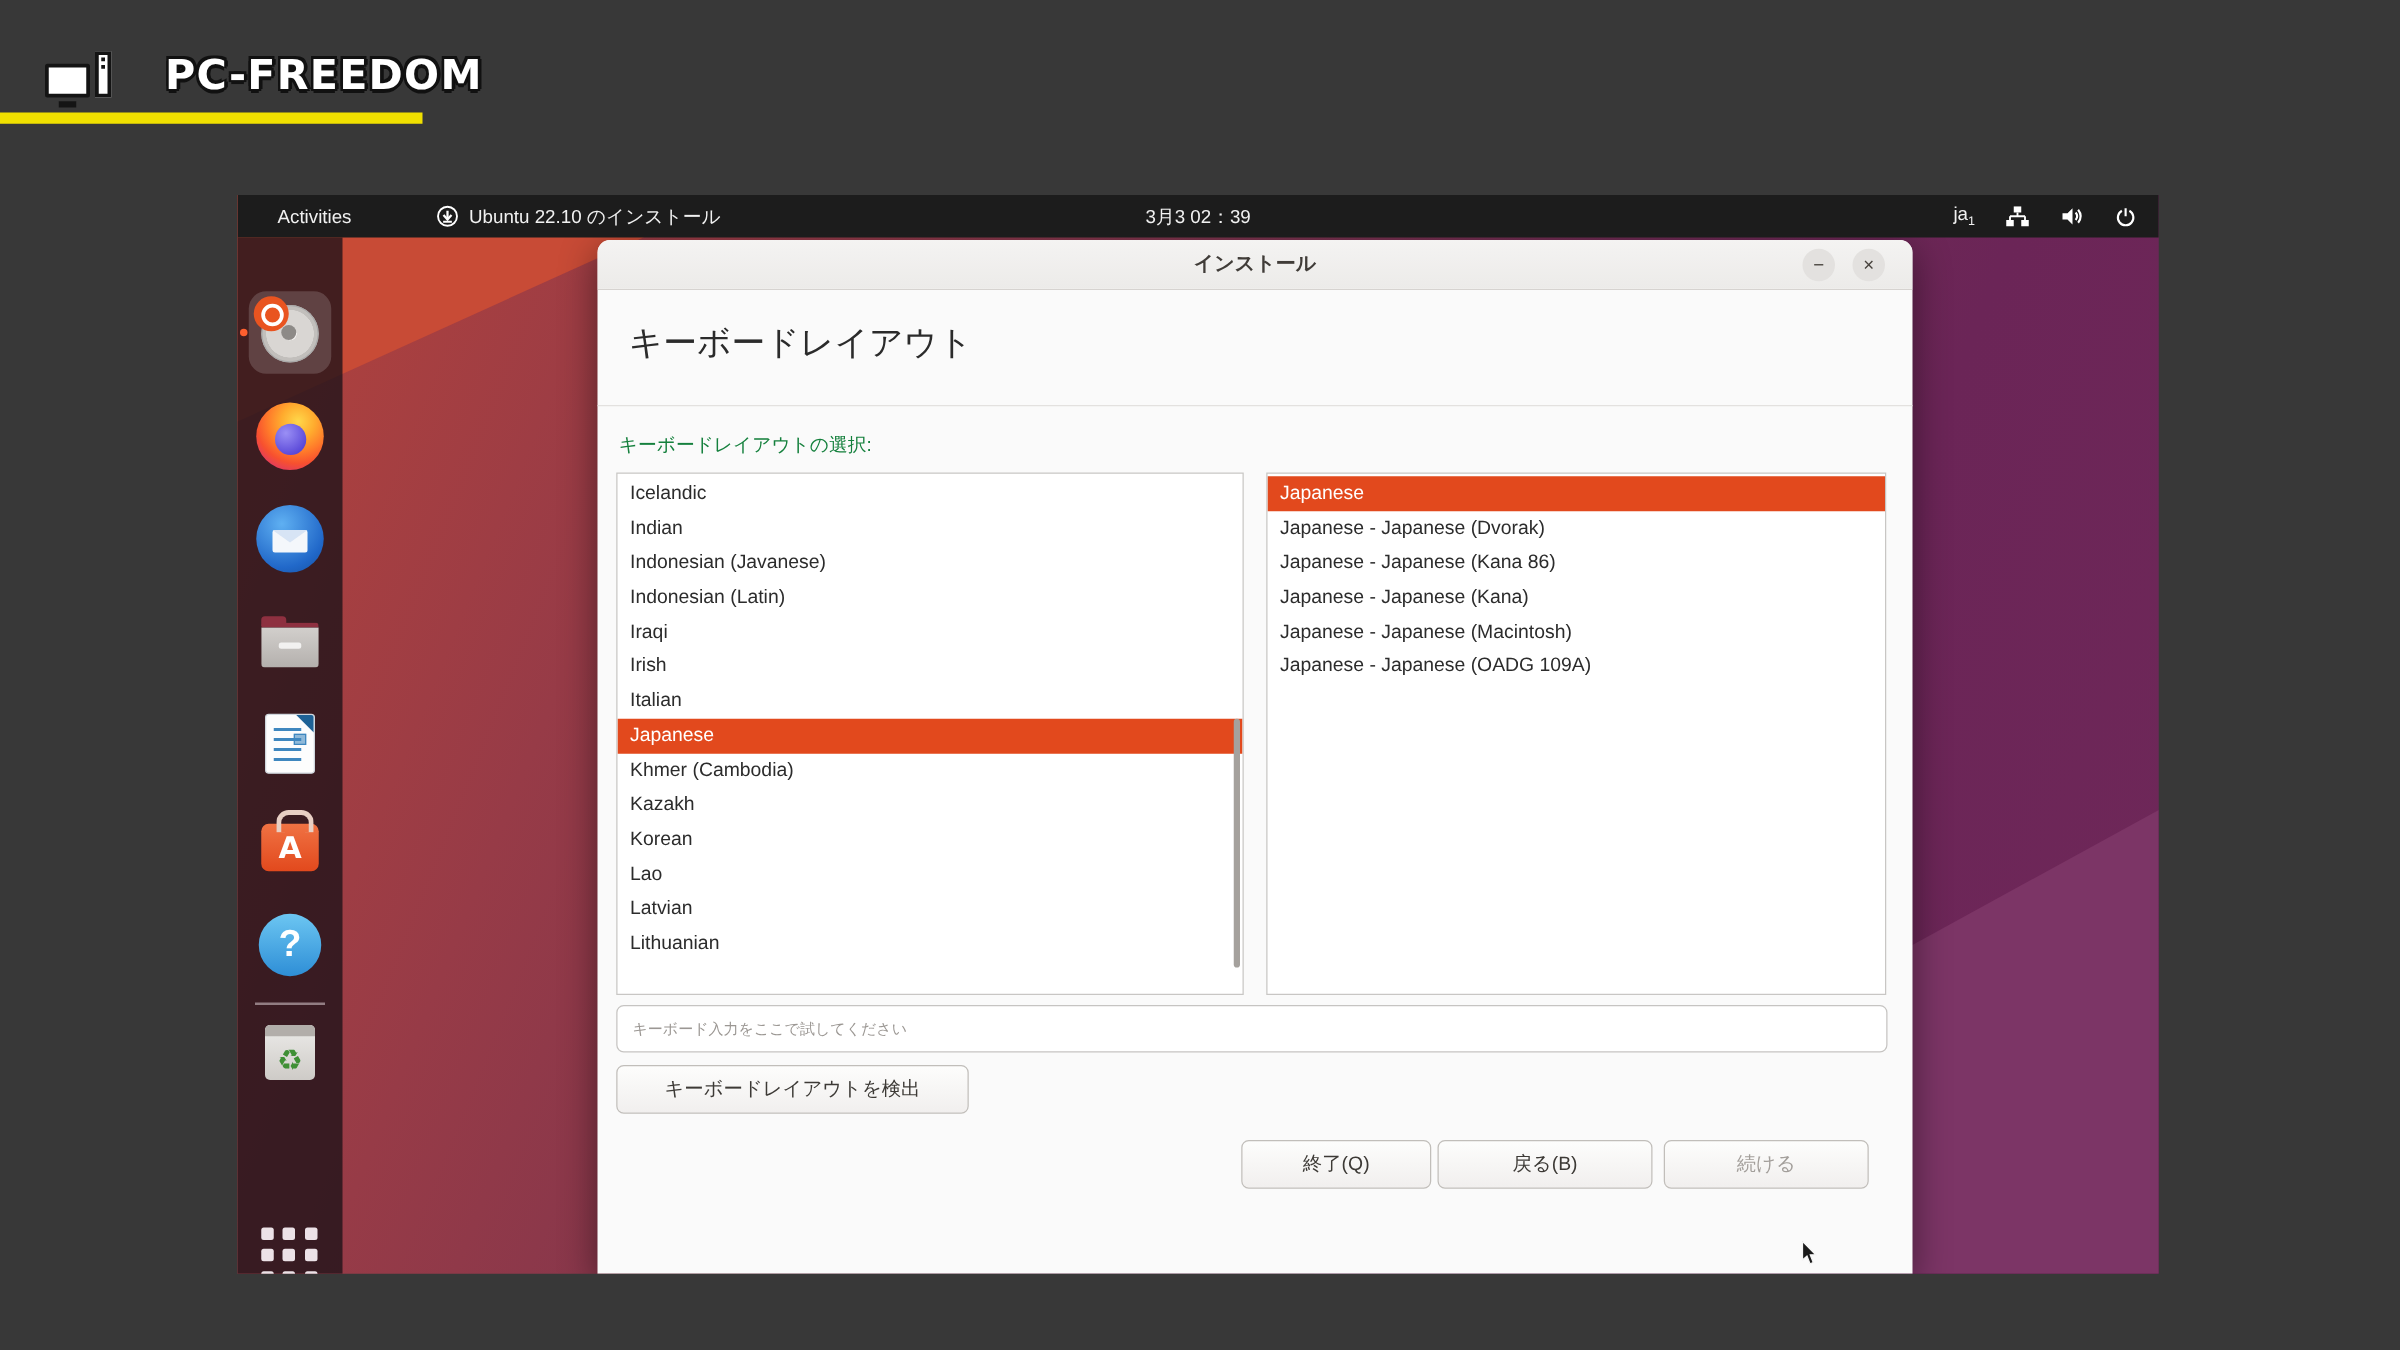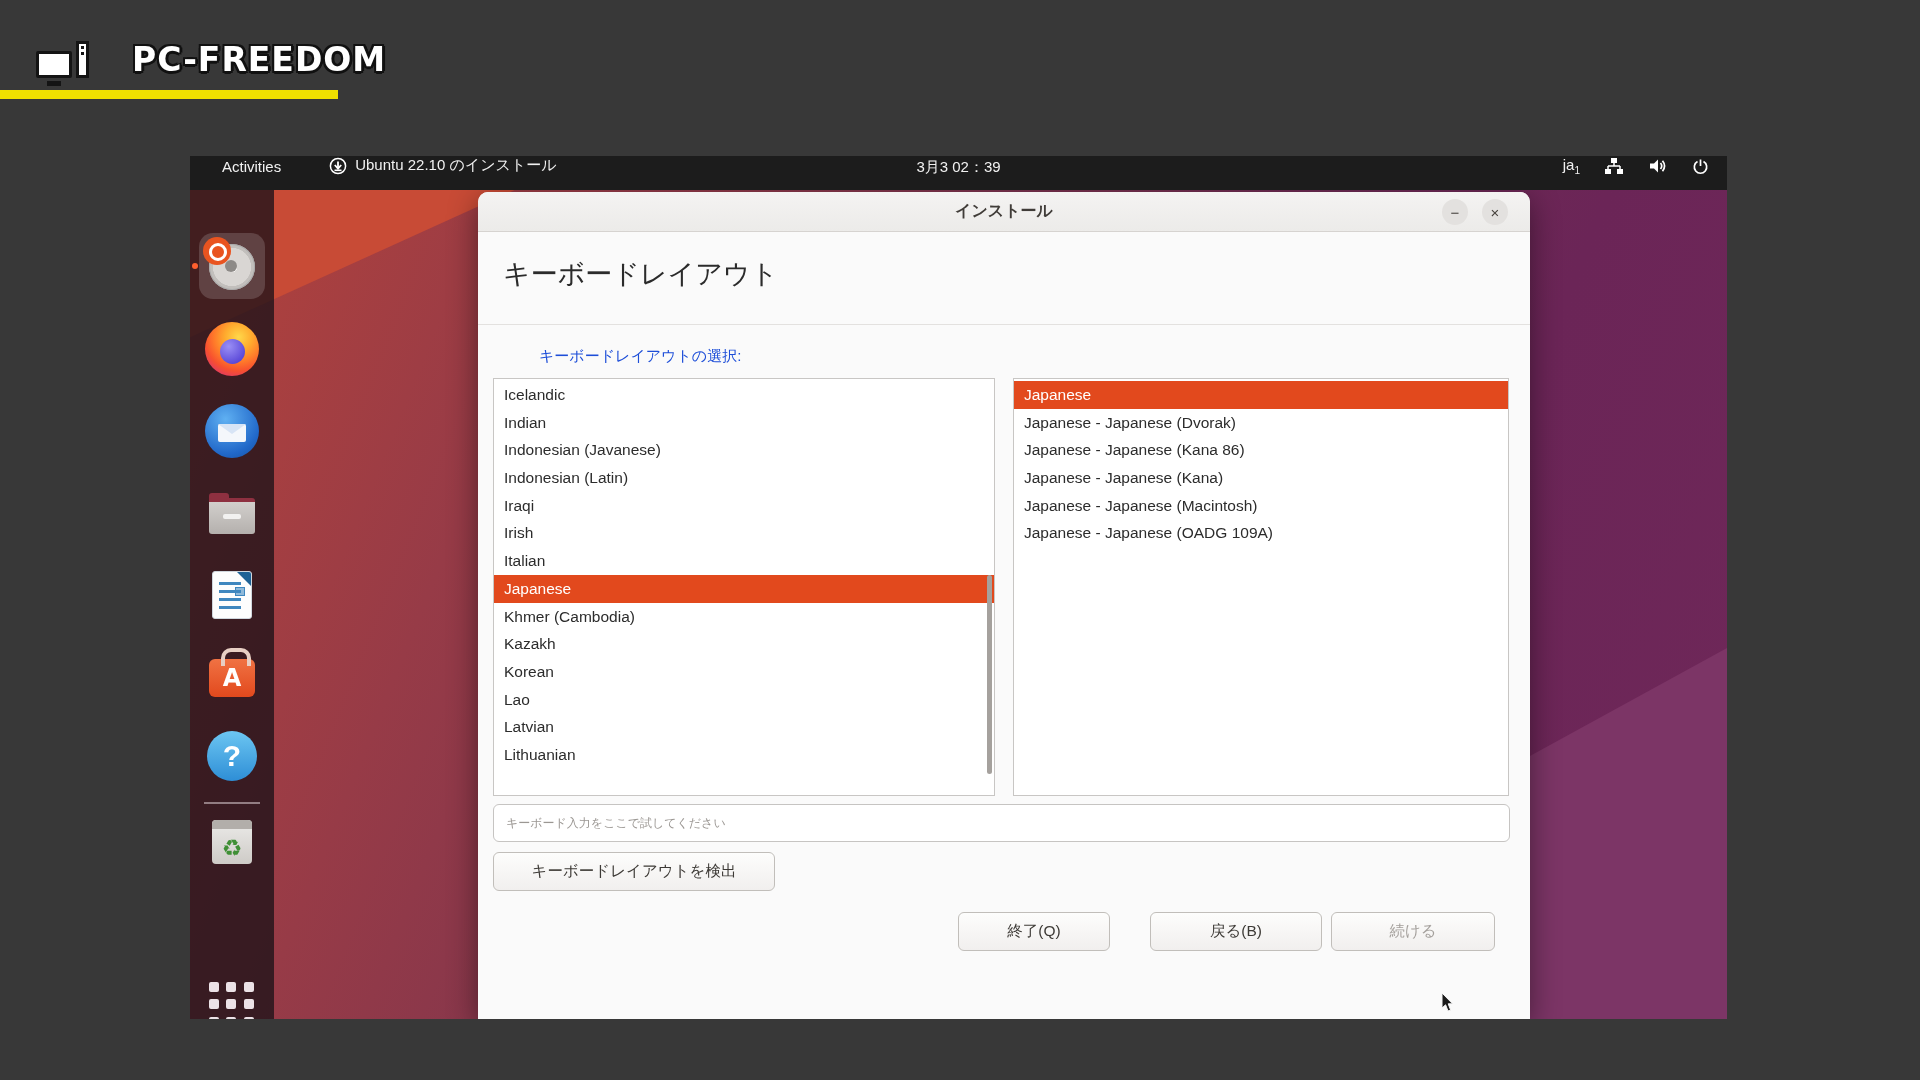--- a/index.html
+++ b/index.html
@@ -27,21 +27,21 @@
   
   .desktop { position:absolute; left:190px; top:156px; width:1537px; height:863px; overflow:hidden;
     background-image:linear-gradient(112deg,#b4433b 0%,#973b47 22%,#7e344e 42%,#6e2b53 60%,#6b2557 76%,#6f2859 100%); }
   .facet-topleft { position:absolute; left:0; top:0; width:100%; height:100%; background:#c84b36;
     clip-path:polygon(0 0,26% 0,0 21%); }
   .facet-bottomright { position:absolute; left:0; top:0; width:100%; height:100%; background:#7c3566;
     clip-path:polygon(100% 57%,100% 100%,56% 100%); }
 
   
   .topbar { position:absolute; left:0; top:0; width:100%; height:34px; background:#1c1c1c;
-    display:flex; align-items:flex-start; color:#f1f1f1; font-size:15px; z-index:30; }
+    display:flex; align-items:center; color:#f1f1f1; font-size:15px; z-index:30;gap:20px; }
   .tb-activities { margin-left:24px; padding:2px 8px; border-radius:6px; }
   .tb-app { margin-left:40px; display:flex; align-items:center; gap:8px; }
   .tb-clock { position:absolute; left:50%; transform:translateX(-50%); padding:2px 10px; }
   .tb-right { position:absolute; right:18px; display:flex; align-items:center; gap:24px; }
   .tb-kbd { font-size:15px; }
   .tb-kbd sub { font-size:10px; }
   .tb-ico svg { display:block; }
 
   
   .dock { position:absolute; left:0; top:34px; bottom:0; width:84px; background:rgba(28,18,24,0.78); z-index:20; }
@@ -116,39 +116,39 @@
     display:flex; align-items:center; justify-content:center; }
   .title-text { font-size:16px; font-weight:bold; color:#403c38; }
   .win-btn { position:absolute; top:7px; width:26px; height:26px; border-radius:50%; background:#e3e1df;
     display:flex; align-items:center; justify-content:center; font-size:15px; color:#47423d; }
   .btn-min { right:62px; }
   .btn-close { right:22px; }
 
   .heading { position:absolute; left:25px; top:64px; font-size:27px; color:#2b2b2b; }
   .head-divider { position:absolute; left:0; top:132px; width:100%; height:1px; background:#e3e1df; }
 
-  .select-label { position:absolute; left:17px; top:155px; font-size:15px; color:#1d4ed8;margin-left:44px; }
+  .select-label { position:absolute; left:17px; top:155px; font-size:15px; color:#15803d; }
 
   .listbox { position:absolute; top:186px; height:418px; background:#fff; border:1px solid #c8c6c4; overflow:hidden; padding-top:2px; }
   .list-left { left:15px; width:502px; }
   .list-right { left:535px; width:496px; }
   .list-row { height:27.7px; line-height:27.7px; padding-left:10px; font-size:15.5px; color:#2c2c2c; white-space:nowrap; }
   .list-row.selected { background:var(--accent,#E2491D); color:#fff; }
   .scrollbar { position:absolute; right:2px; top:47%; width:5px; height:48%; background:#a5a19d; border-radius:3px; }
 
   .test-input { position:absolute; left:15px; top:612px; width:1017px; height:38px;
     border:1px solid #c6c4c2; border-radius:6px; background:#fff; padding:0 12px; font-size:12px;
     color:#2c2c2c; font-family:"Liberation Sans",sans-serif; outline:none; }
   .test-input::placeholder { color:#9b9793; }
 
   .gtk-btn { position:absolute; height:39px; border:1px solid #c1beba; border-radius:6px;
     background:linear-gradient(#fdfdfc,#f1efee); display:flex; align-items:center; justify-content:center;
     font-size:15.5px; color:#3d3a36; }
   .btn-detect { left:15px; top:660px; width:282px; }
-  .btn-quit { left:480px; top:720px; width:152px; }
+  .btn-quit { left:515px; top:720px; width:152px; }
   .btn-back { left:672px; top:720px; width:172px; }
   .btn-continue { left:853px; top:720px; width:164px; color:#a39f9b; }
 
   .cursor { position:absolute; left:1441px; top:993px; z-index:99; }
 </style>
 </head>
 <body>
 
 <div class="brand">
   <div class="pc-icon">

